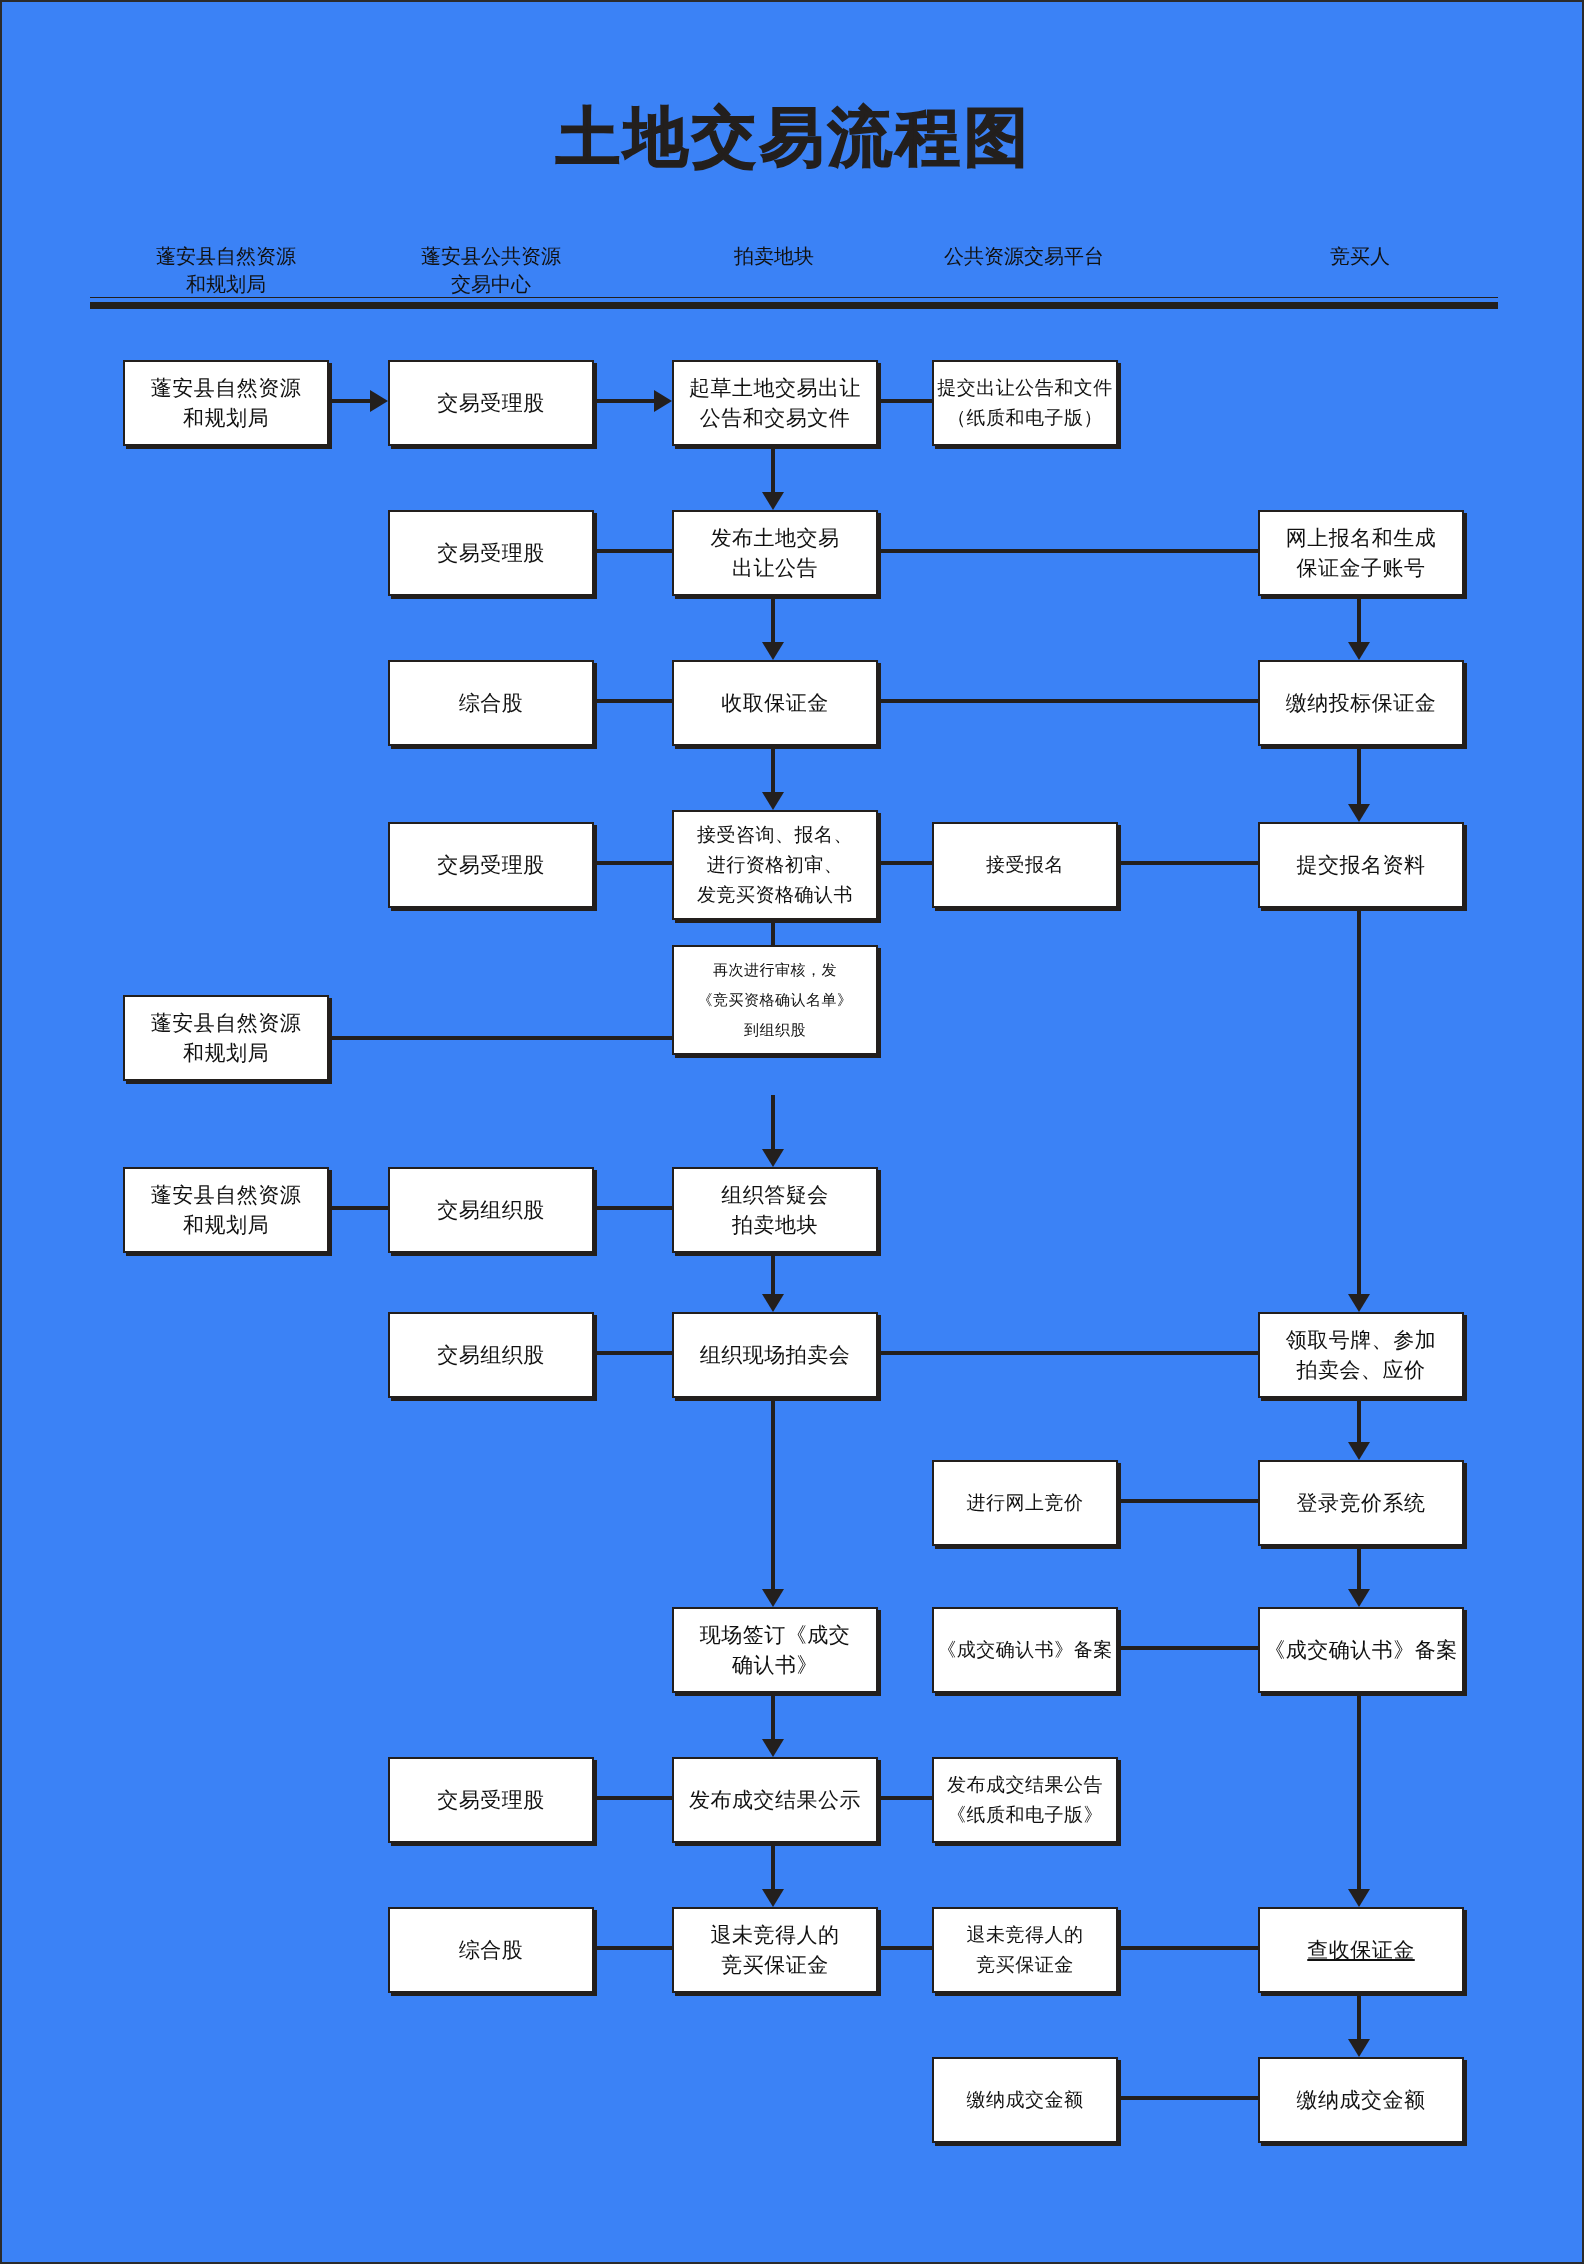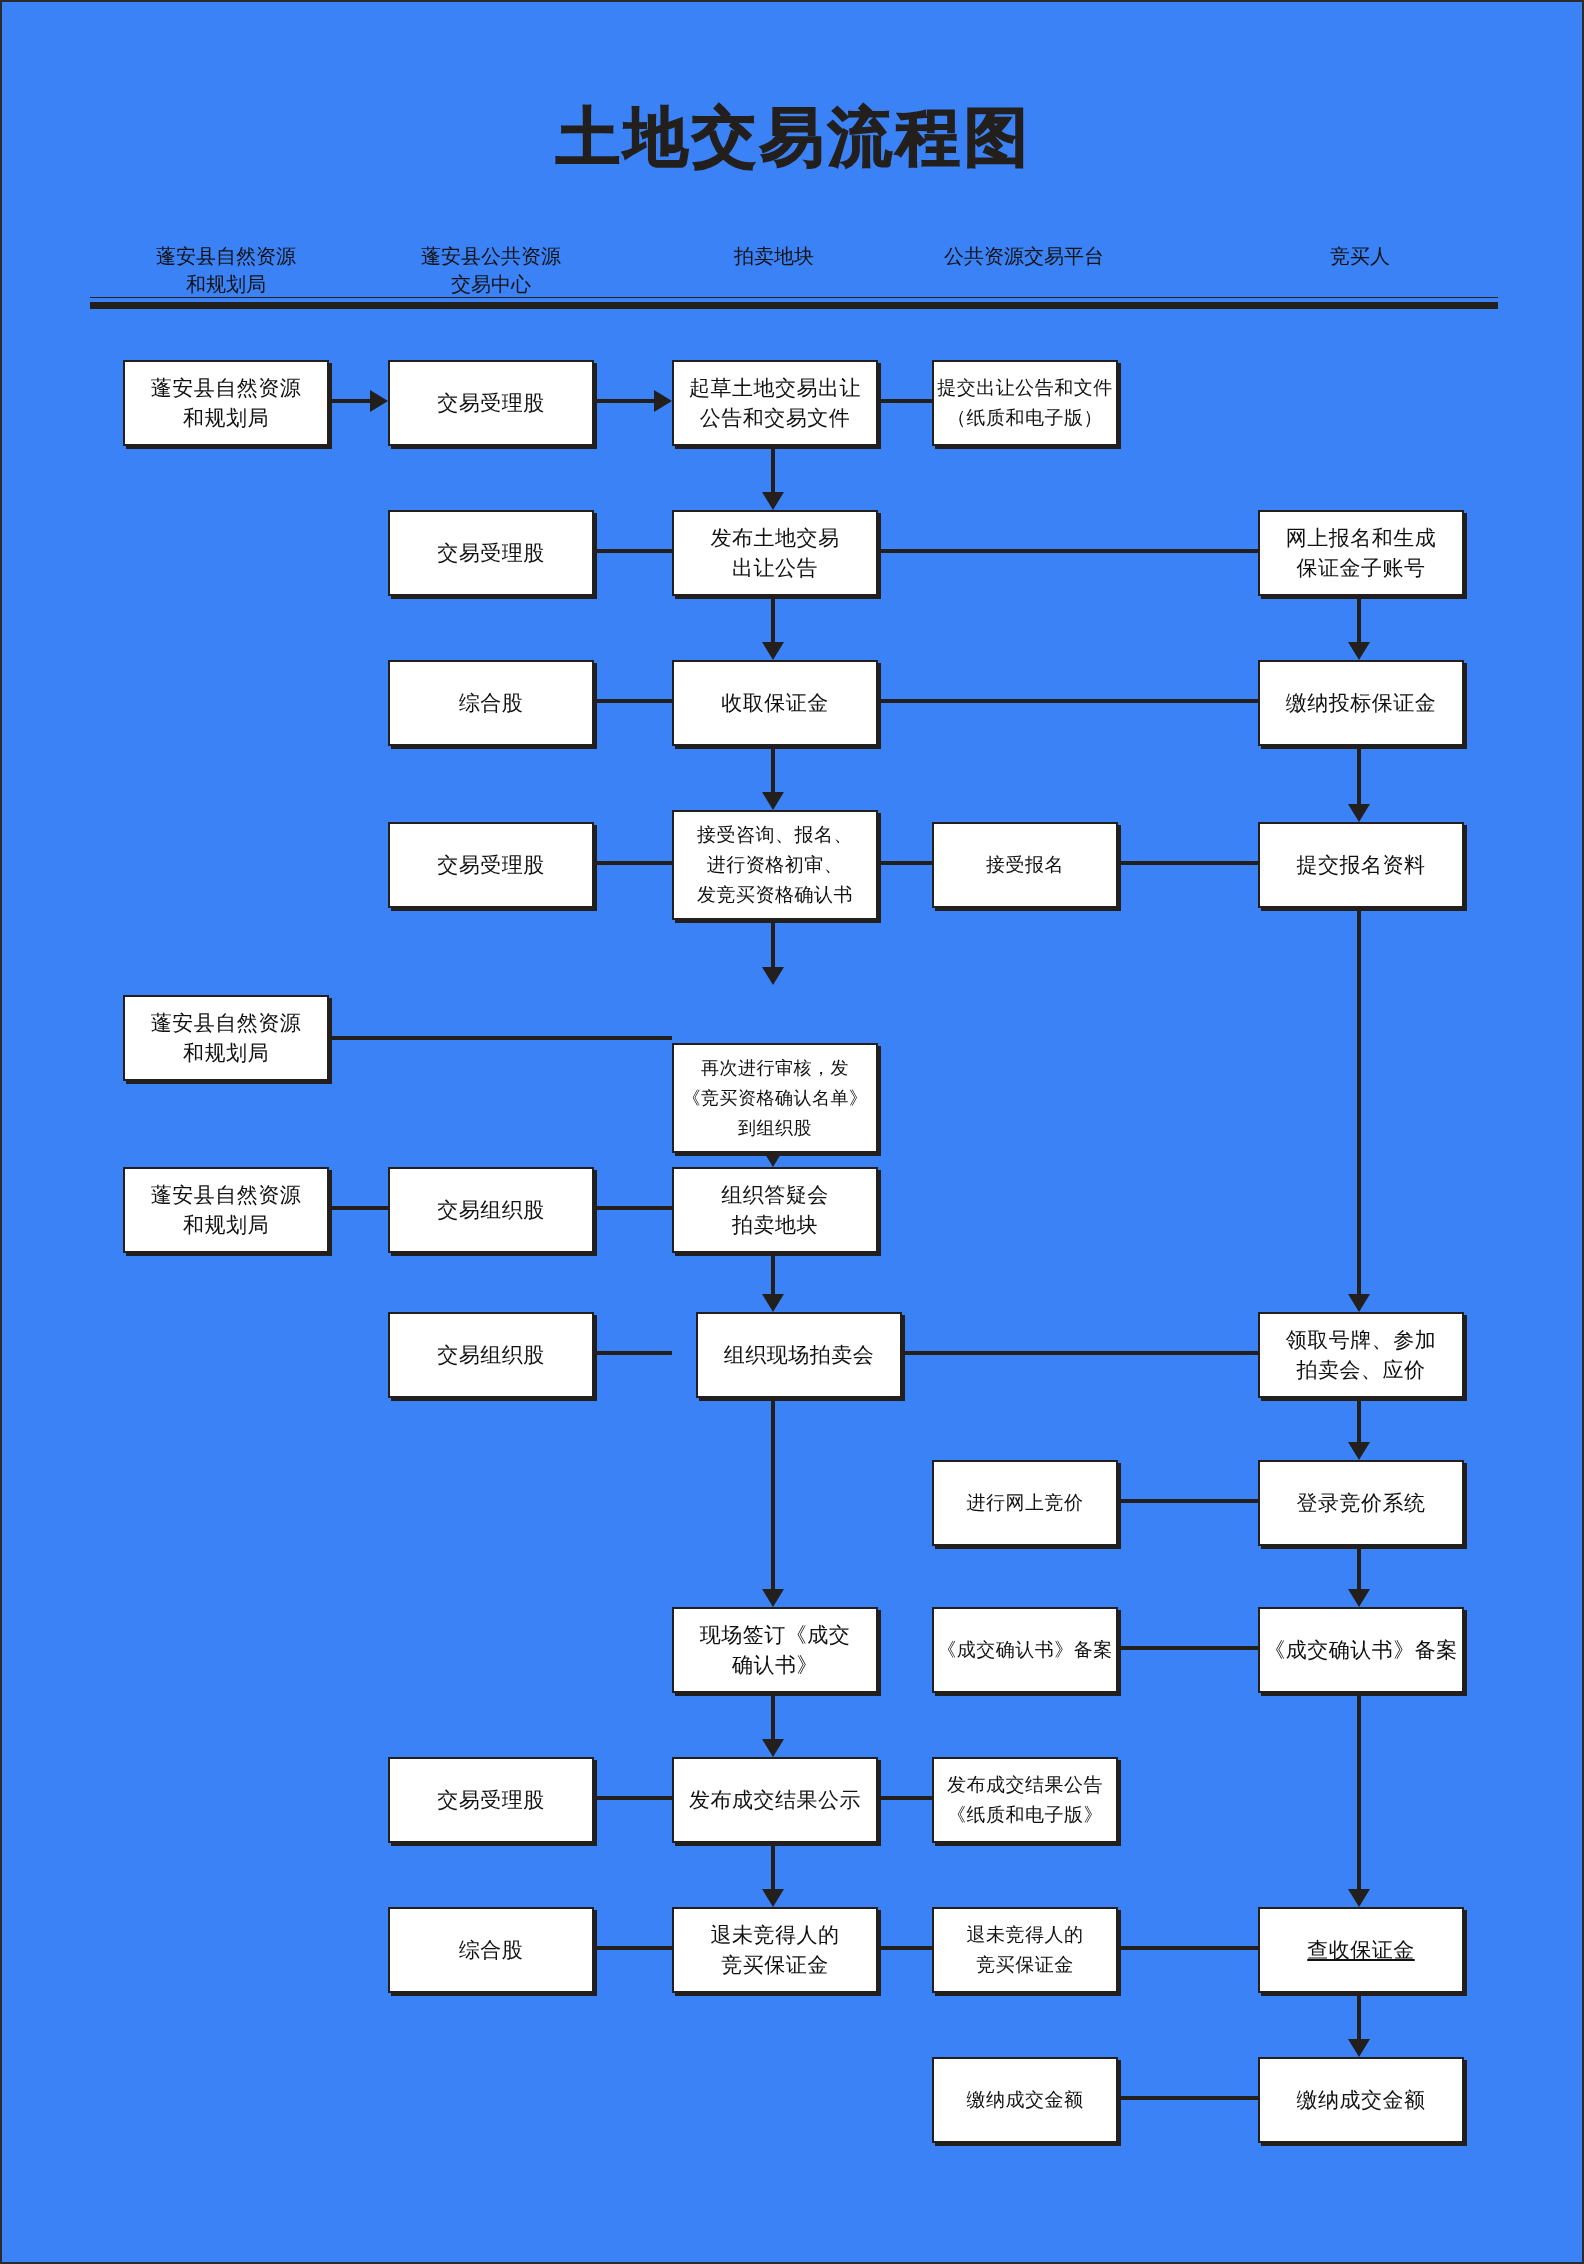--- a/index.html
+++ b/index.html
@@ -136,30 +136,30 @@
       <div class="node shadow" style="left: 670px; top: 658px; width: 206px; height: 86px;">收取保证金</div>
       <div class="node shadow" style="left: 1256px; top: 658px; width: 206px; height: 86px;">缴纳投标保证金</div>
       <div class="node shadow" style="left: 386px; top: 820px; width: 206px; height: 86px;">交易受理股</div>
       <div class="node shadow" style="left: 670px; top: 808px; width: 206px; height: 110px; font-size: 19px;">接受咨询、报名、
 进行资格初审、
 发竞买资格确认书</div>
       <div class="node shadow" style="left: 930px; top: 820px; width: 186px; height: 86px; font-size: 19px;">接受报名</div>
       <div class="node shadow" style="left: 1256px; top: 820px; width: 206px; height: 86px;">提交报名资料</div>
       <div class="node shadow" style="left: 121px; top: 993px; width: 206px; height: 86px;">蓬安县自然资源
 和规划局</div>
-      <div class="node shadow" style="left: 670px; top: 1041px; width: 206px; height: 110px; font-size: 18px;">再次进行审核，发
+      <div class="node shadow" style="left: 670px; top: 943px; width: 206px; height: 110px; font-size: 15px;">再次进行审核，发
 《竞买资格确认名单》
 到组织股</div>
       <div class="node shadow" style="left: 121px; top: 1165px; width: 206px; height: 86px;">蓬安县自然资源
 和规划局</div>
       <div class="node shadow" style="left: 386px; top: 1165px; width: 206px; height: 86px;">交易组织股</div>
       <div class="node shadow" style="left: 670px; top: 1165px; width: 206px; height: 86px;">组织答疑会
 拍卖地块</div>
       <div class="node shadow" style="left: 386px; top: 1310px; width: 206px; height: 86px;">交易组织股</div>
-      <div class="node shadow" style="left: 694px; top: 1310px; width: 206px; height: 86px;">组织现场拍卖会</div>
+      <div class="node shadow" style="left: 670px; top: 1310px; width: 206px; height: 86px;">组织现场拍卖会</div>
       <div class="node shadow" style="left: 1256px; top: 1310px; width: 206px; height: 86px;">领取号牌、参加
 拍卖会、应价</div>
       <div class="node shadow" style="left: 930px; top: 1458px; width: 186px; height: 86px; font-size: 19px;">进行网上竞价</div>
       <div class="node shadow" style="left: 1256px; top: 1458px; width: 206px; height: 86px;">登录竞价系统</div>
       <div class="node shadow" style="left: 670px; top: 1605px; width: 206px; height: 86px;">现场签订《成交
 确认书》</div>
       <div class="node shadow" style="left: 930px; top: 1605px; width: 186px; height: 86px; font-size: 19px;">《成交确认书》备案</div>
       <div class="node shadow" style="left: 1256px; top: 1605px; width: 206px; height: 86px;">《成交确认书》备案</div>
       <div class="node shadow" style="left: 386px; top: 1755px; width: 206px; height: 86px;">交易受理股</div>
       <div class="node shadow" style="left: 670px; top: 1755px; width: 206px; height: 86px;">发布成交结果公示</div>

